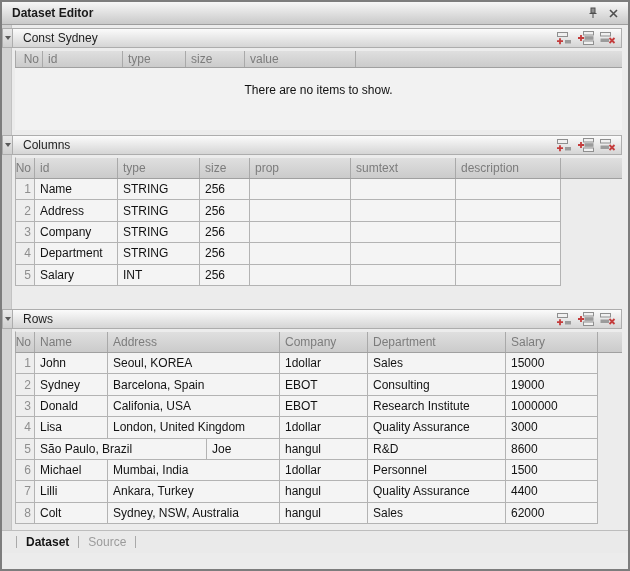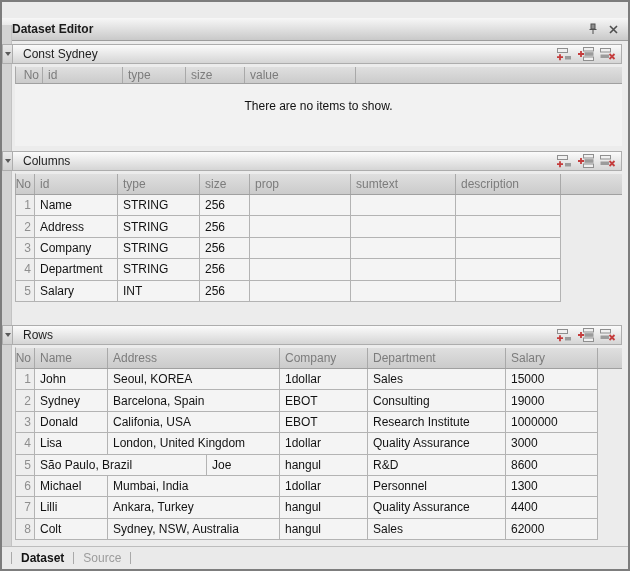--- a/index.html
+++ b/index.html
@@ -9,21 +9,21 @@
     position: relative; width: 630px; height: 571px;
     border: 2px solid #7d7d7d; background: #ececec;
     font-size: 12px; color: #1a1a1a; overflow: hidden;
   }
 
   
   .titlebar {
     height: 23px; padding: 0 9px 0 10px;
     background: linear-gradient(#f7f7f7, #c9c9c9);
     border-bottom: 1px solid #9d9d9d;
-    display: flex; align-items: center; margin-top: 16px;
+    display: flex; align-items: center;
   }
   .titlebar .title { font-weight: bold; flex: 1; }
   .tb-icons { display: flex; align-items: center; gap: 9px; }
   .tb-btn { display: inline-flex; cursor: default; }
 
   
   .gutter {
     position: absolute; left: 0; top: 23px; bottom: 23px; width: 10px;
     background: #d3d3d3; border-right: 1px solid #c3c3c3;
   }
@@ -81,23 +81,23 @@
     justify-content: flex-end; padding: 0 3px 0 0;
     color: #8e8e8e; background: #eeeeee;
   }
   .grid-empty {
     width: 607px; height: 62px; background: #f2f2f2;
     text-align: center; padding-top: 15px; color: #111111;
   }
 
   
   .tabstrip {
-    position: absolute; left: 0; right: 0; bottom: 0; height: 23px;
+    position: absolute; left: 0; right: 0; bottom: 16px; height: 23px;
     border-top: 1px solid #bdbdbd; background: #eaeaea;
-    display: flex; align-items: center; 
+    display: flex; align-items: center; padding-left: 5px;
   }
   .tab-sep { width: 1px; height: 12px; background: #a9a9a9; margin: 0 9px; }
   .tab { cursor: default; }
   .tab.active { font-weight: bold; color: #141414; }
   .tab.inactive { color: #9b9b9b; }
 </style>
 </head>
 <body>
 
 <div class="window">
@@ -340,21 +340,21 @@
               <div class="g-cell" style="width: 88px;">hangul</div>
               <div class="g-cell" style="width: 138px;">R&amp;D</div>
               <div class="g-cell" style="width: 92px;">8600</div>
             </div>
             <div class="grid-row" style="height: 21.4px;">
               <div class="g-cell no-col" style="width: 19px;">6</div>
               <div class="g-cell" style="width: 73px;">Michael</div>
               <div class="g-cell" style="width: 172px;">Mumbai, India</div>
               <div class="g-cell" style="width: 88px;">1dollar</div>
               <div class="g-cell" style="width: 138px;">Personnel</div>
-              <div class="g-cell" style="width: 92px;">1300</div>
+              <div class="g-cell" style="width: 92px;">1500</div>
             </div>
             <div class="grid-row" style="height: 21.4px;">
               <div class="g-cell no-col" style="width: 19px;">7</div>
               <div class="g-cell" style="width: 73px;">Lilli</div>
               <div class="g-cell" style="width: 172px;">Ankara, Turkey</div>
               <div class="g-cell" style="width: 88px;">hangul</div>
               <div class="g-cell" style="width: 138px;">Quality Assurance</div>
               <div class="g-cell" style="width: 92px;">4400</div>
             </div>
             <div class="grid-row" style="height: 21.4px;">

